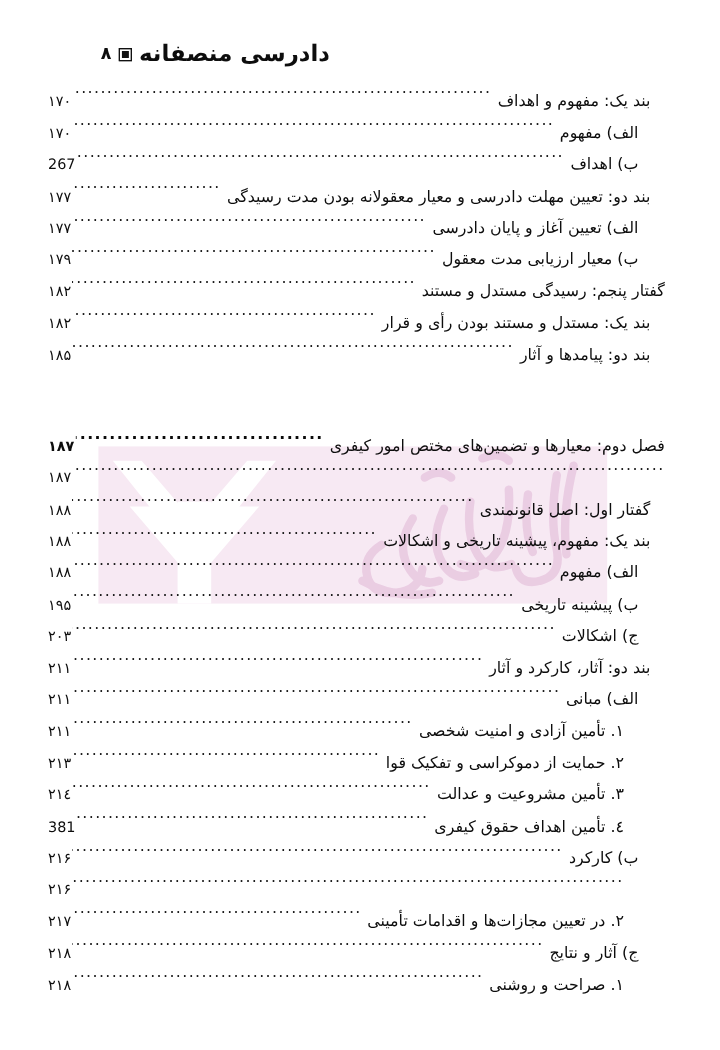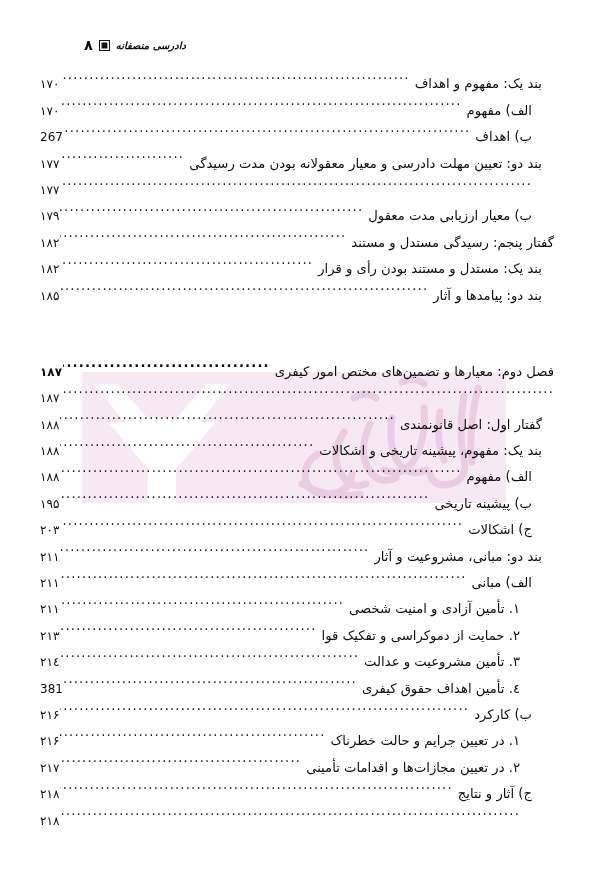--- a/index.html
+++ b/index.html
@@ -40,24 +40,23 @@
   }
   .page-header-inner {
     display: flex;
     flex-direction: row-reverse;
     align-items: center;
     gap: 6px;
     margin-right: auto;
     margin-left: 42px;
   }
   .header-title {
-    font-size: 10px;
+    font-size: 19px;
     font-weight: bold;
     letter-spacing: 0px;
-    font-style: italic;
   }
   .header-sep {
     display: inline-block;
     width: 9px;
     height: 9px;
     border: 1.6px solid #111;
     background: #111;
     box-shadow: inset 0 0 0 1.6px #fff;
     position: relative;
     top: 0px;
@@ -213,20 +212,21 @@
         <span class="toc-label">ب) اهداف</span>
         <span class="toc-dots"></span>
         <span class="toc-page">267</span>
       </div>
       <div class="toc-line lvl-1">
         <span class="toc-label">بند دو: تعیین مهلت دادرسی و معیار معقولانه بودن مدت رسیدگی</span>
         <span class="toc-dots"></span>
         <span class="toc-page">۱۷۷</span>
       </div>
       <div class="toc-line lvl-2">
+        <span class="toc-label">الف) تعیین آغاز و پایان دادرسی</span>
         <span class="toc-dots"></span>
         <span class="toc-page">۱۷۷</span>
       </div>
       <div class="toc-line lvl-2">
         <span class="toc-label">ب) معیار ارزیابی مدت معقول</span>
         <span class="toc-dots"></span>
         <span class="toc-page">۱۷۹</span>
       </div>
       <div class="toc-line lvl-0">
         <span class="toc-label">گفتار پنجم: رسیدگی مستدل و مستند</span>
@@ -272,21 +272,21 @@
         <span class="toc-label">ب) پیشینه تاریخی</span>
         <span class="toc-dots"></span>
         <span class="toc-page">۱۹۵</span>
       </div>
       <div class="toc-line lvl-2">
         <span class="toc-label">ج) اشکالات</span>
         <span class="toc-dots"></span>
         <span class="toc-page">۲۰۳</span>
       </div>
       <div class="toc-line lvl-1">
-        <span class="toc-label">بند دو: مبانی، مشروعیت و آثار</span>
+        <span class="toc-label">بند دو: آثار، کارکرد و آثار</span>
         <span class="toc-dots"></span>
         <span class="toc-page">۲۱۱</span>
       </div>
       <div class="toc-line lvl-2">
         <span class="toc-label">الف) مبانی</span>
         <span class="toc-dots"></span>
         <span class="toc-page">۲۱۱</span>
       </div>
       <div class="toc-line lvl-3">
         <span class="toc-label">۱. تأمین آزادی و امنیت شخصی</span>
@@ -307,33 +307,33 @@
         <span class="toc-label">٤. تأمین اهداف حقوق کیفری</span>
         <span class="toc-dots"></span>
         <span class="toc-page">381</span>
       </div>
       <div class="toc-line lvl-2">
         <span class="toc-label">ب) کارکرد</span>
         <span class="toc-dots"></span>
         <span class="toc-page">۲۱۶</span>
       </div>
       <div class="toc-line lvl-3">
-        <span class="toc-label">۱. در تعیین جرایم و حالت خطرناک</span>
         <span class="toc-dots"></span>
         <span class="toc-page">۲۱۶</span>
       </div>
       <div class="toc-line lvl-3">
         <span class="toc-label">۲. در تعیین مجازات‌ها و اقدامات تأمینی</span>
         <span class="toc-dots"></span>
         <span class="toc-page">۲۱۷</span>
       </div>
       <div class="toc-line lvl-2">
         <span class="toc-label">ج) آثار و نتایج</span>
         <span class="toc-dots"></span>
         <span class="toc-page">۲۱۸</span>
       </div>
       <div class="toc-line lvl-3">
+        <span class="toc-label">۱. صراحت و روشنی</span>
         <span class="toc-dots"></span>
         <span class="toc-page">۲۱۸</span>
       </div>
     </div>
 
 </div>
 
 </body></html>

